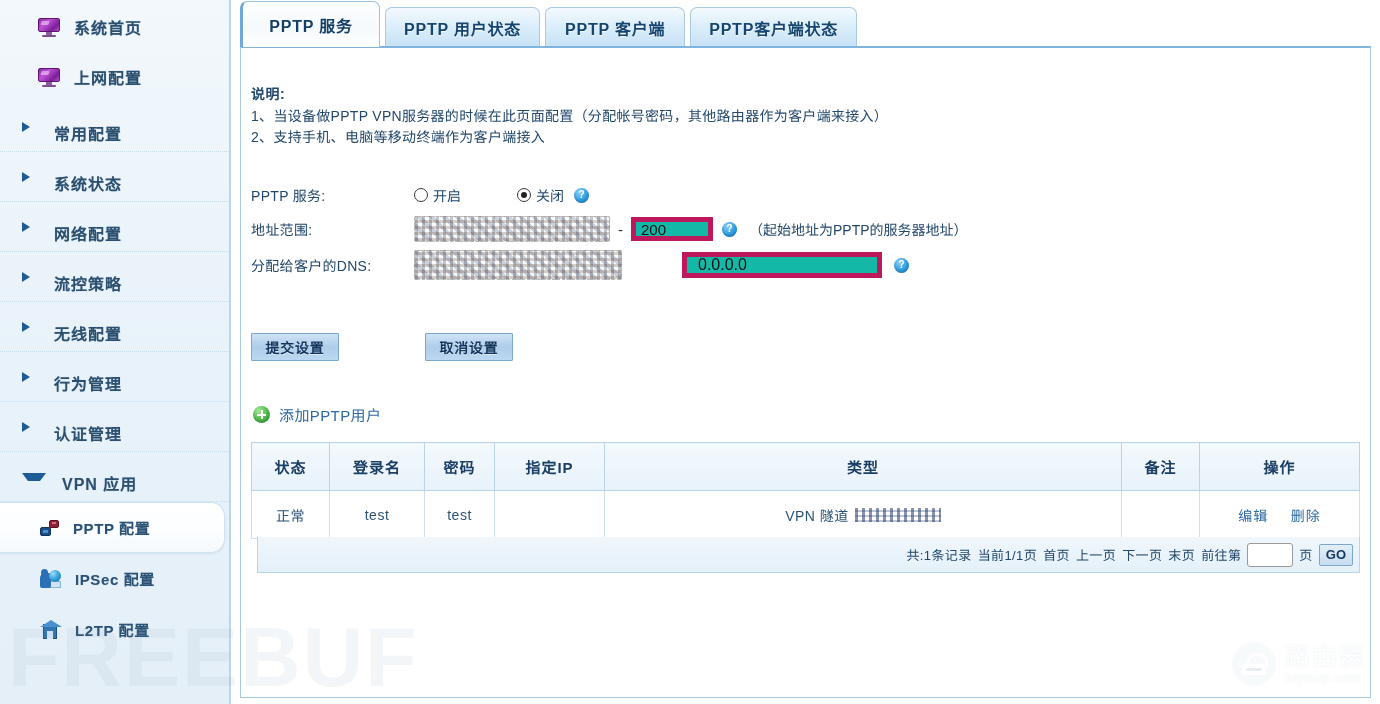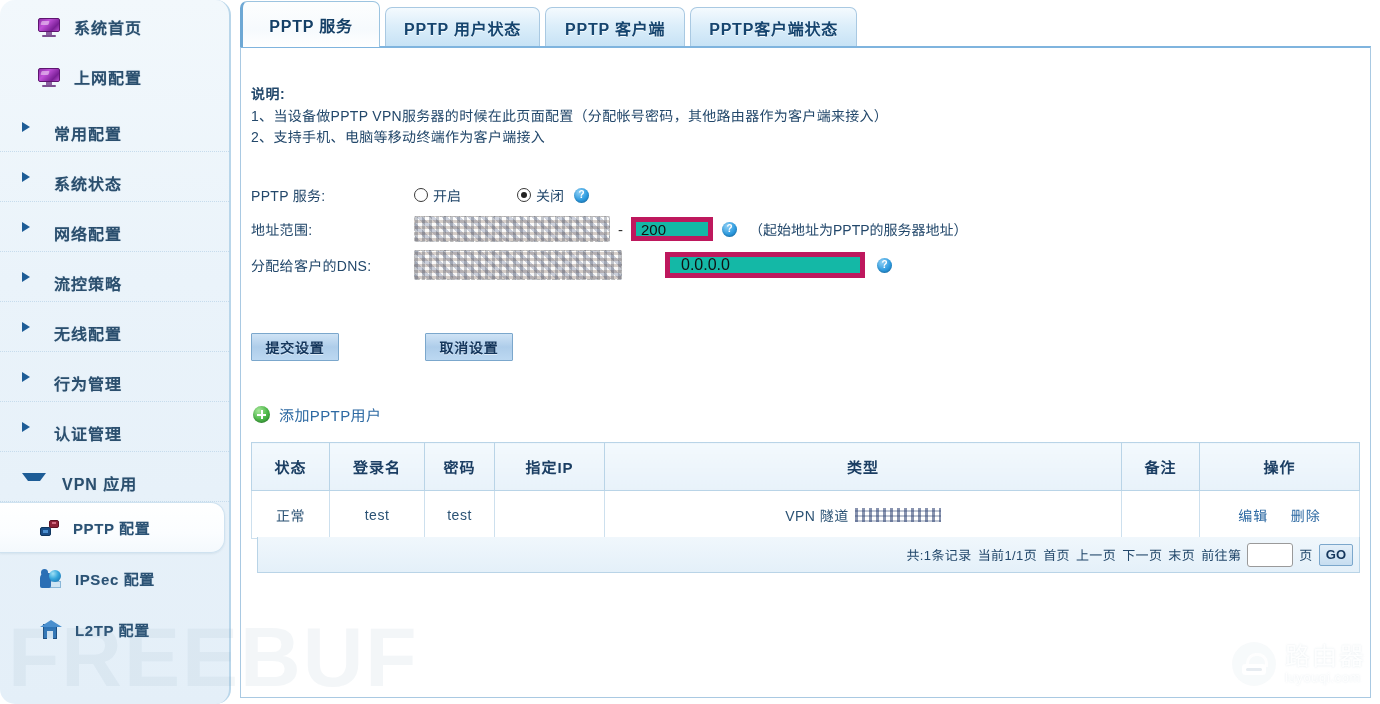--- a/index.html
+++ b/index.html
@@ -29,21 +29,20 @@
   
   #sidebar {
     width: 231px;
     height: 704px;
     flex: 0 0 231px;
     background: linear-gradient(180deg, #f2f8fc 0%, #eaf3fa 40%, #e4eff8 100%);
     border-right: 2px solid #b9d6ea;
     position: relative;
     box-sizing: border-box;
     padding-top: 2px;
-    border-radius: 15px;
   }
   .side-top-item {
     height: 50px;
     display: flex;
     align-items: center;
     padding-left: 38px;
     box-sizing: border-box;
   }
   .side-top-item .s-label {
     font-size: 16px;
@@ -630,21 +629,21 @@
           <div class="redacted r1"></div>
           <span class="dash">-</span>
           <input class="tbox small" type="text" value="200" style="">
           <span class="help" style="margin-left:9px;">?</span>
           <span class="hint-paren">（起始地址为PPTP的服务器地址）</span>
         </div>
 
         <div class="frow" style="height:38px;">
           <div class="flabel">分配给客户的DNS:</div>
           <div class="redacted r2"></div>
-          <input class="tbox dns" type="text" style="margin-left: 43px; padding-left: 11px;" value="0.0.0.0">
+          <input class="tbox dns" type="text" style="margin-left: 60px; padding-left: 11px;" value="0.0.0.0">
           <span class="help" style="margin-left:12px;">?</span>
         </div>
 
       </div>
 
       <div id="btnrow">
         <button class="btn">提交设置</button>
         <span class="gap"></span>
         <button class="btn">取消设置</button>
       </div>

